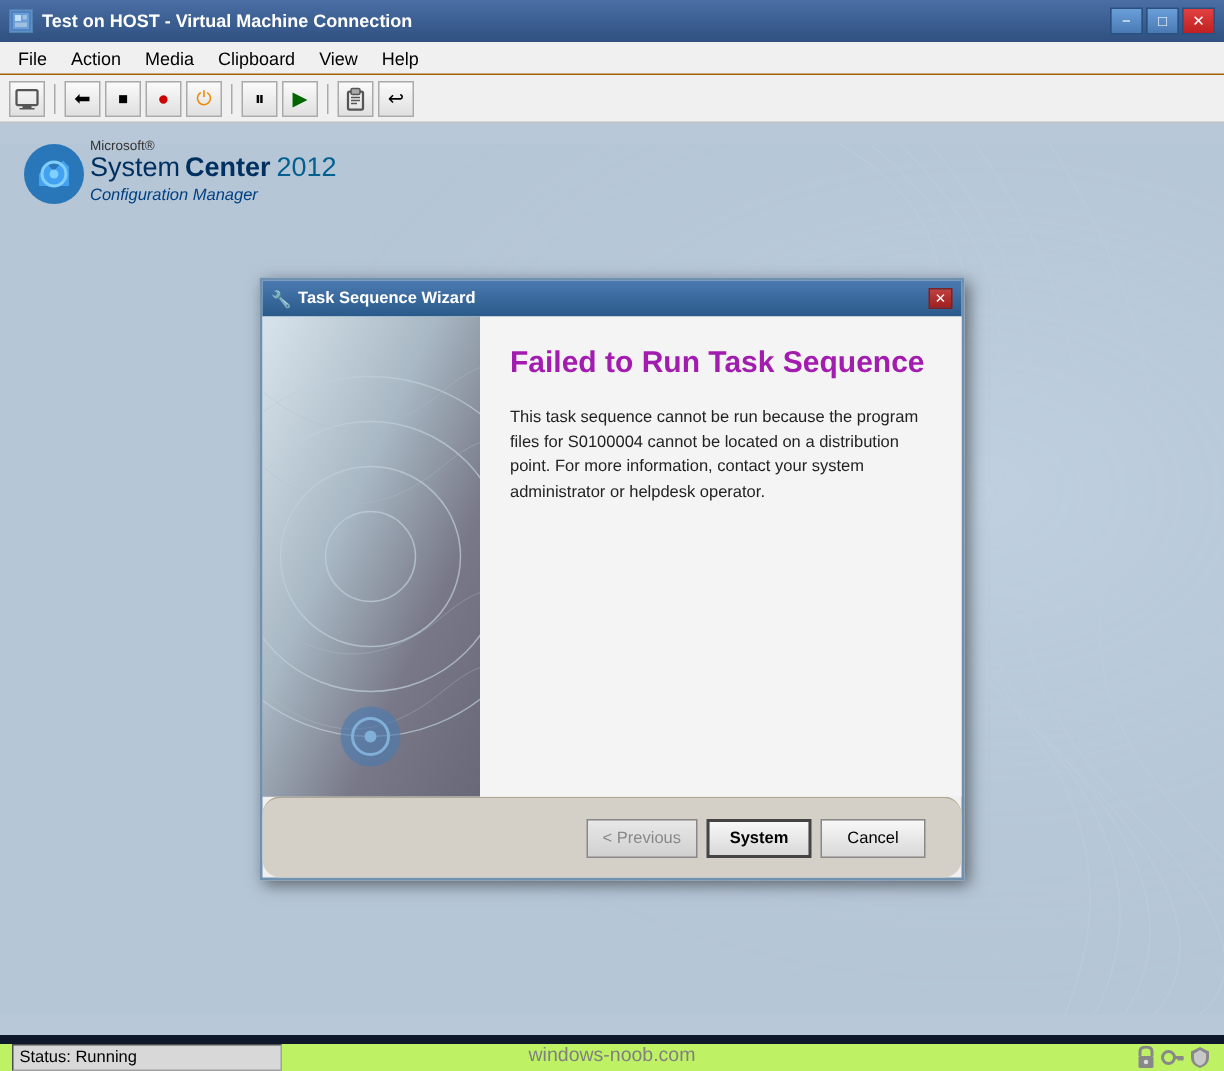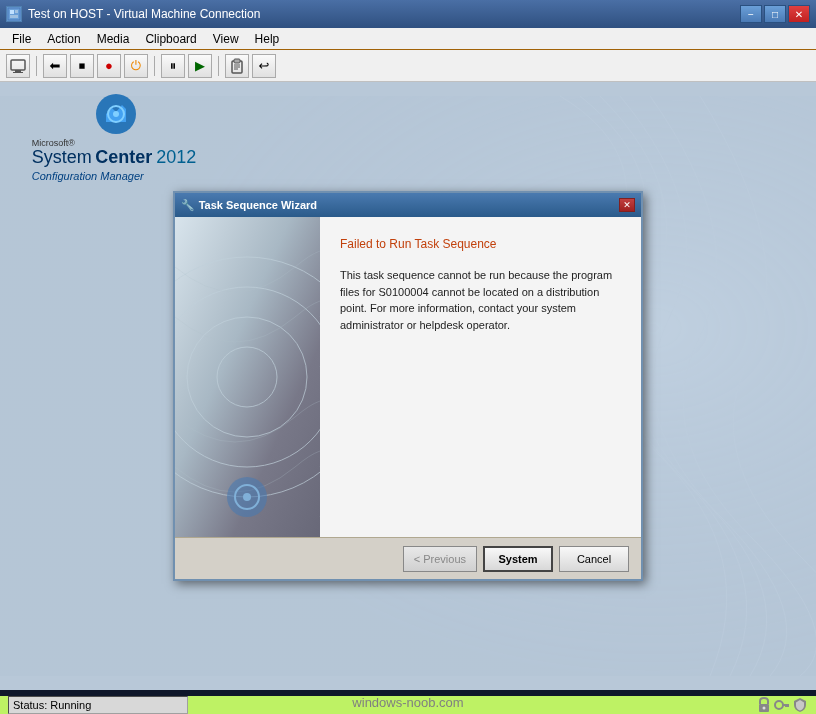--- a/index.html
+++ b/index.html
@@ -20,20 +20,21 @@
       display: flex;
       align-items: center;
       justify-content: space-between;
       padding: 0 6px;
       color: white;
     }
     #title-bar-left {
       display: flex;
       align-items: center;
       gap: 6px;
+      font-weight: bold;
     }
     #title-icon {
       width: 16px;
       height: 16px;
       background: #6a9fd8;
       border: 1px solid #5080b0;
       display: flex;
       align-items: center;
       justify-content: center;
       font-size: 10px;
@@ -127,21 +128,20 @@
     #sc-logo {
       position: absolute;
       top: 10px;
       left: 14px;
       width: 200px;
     }
     #sc-logo-brand {
       display: flex;
       align-items: center;
       gap: 6px;
-      flex-direction: column;
     }
     #sc-logo-icon {
       width: 40px;
       height: 40px;
     }
     #sc-logo-text {
       display: flex;
       flex-direction: column;
     }
     #sc-microsoft {
@@ -210,45 +210,46 @@
       left: 0;
       width: 100%;
       height: 100%;
     }
     #dialog-content {
       flex: 1;
       padding: 20px 20px 10px 20px;
       background: #f4f4f4;
     }
     #dialog-title-main {
-      font-size: 12px;
-      font-weight: normal;
-      color: #c2410c;
+      font-size: 20px;
+      font-weight: bold;
+      color: #a21caf;
       margin-bottom: 16px;
     }
     #dialog-message {
       font-size: 11px;
       color: #222;
       line-height: 1.5;
       margin-bottom: 20px;
     }
     #dialog-instruction {
       font-size: 11px;
       color: #222;
       margin-top: 60px;
     }
     #dialog-footer {
-      height: 42px;
+      height: 54px;
       background: #d4d0c8;
       border-top: 1px solid #b0a890;
       display: flex;
       align-items: center;
       justify-content: flex-end;
-      padding: 0 12px;
+      padding: 0 24px;
       gap: 6px;
+      border-radius: 12px;
     }
     .dialog-btn {
       min-width: 70px;
       height: 26px;
       border: 1px solid #888;
       background: linear-gradient(to bottom, #f8f8f8, #d8d8d8);
       font-size: 11px;
       cursor: pointer;
       padding: 0 10px;
       color: #000;

